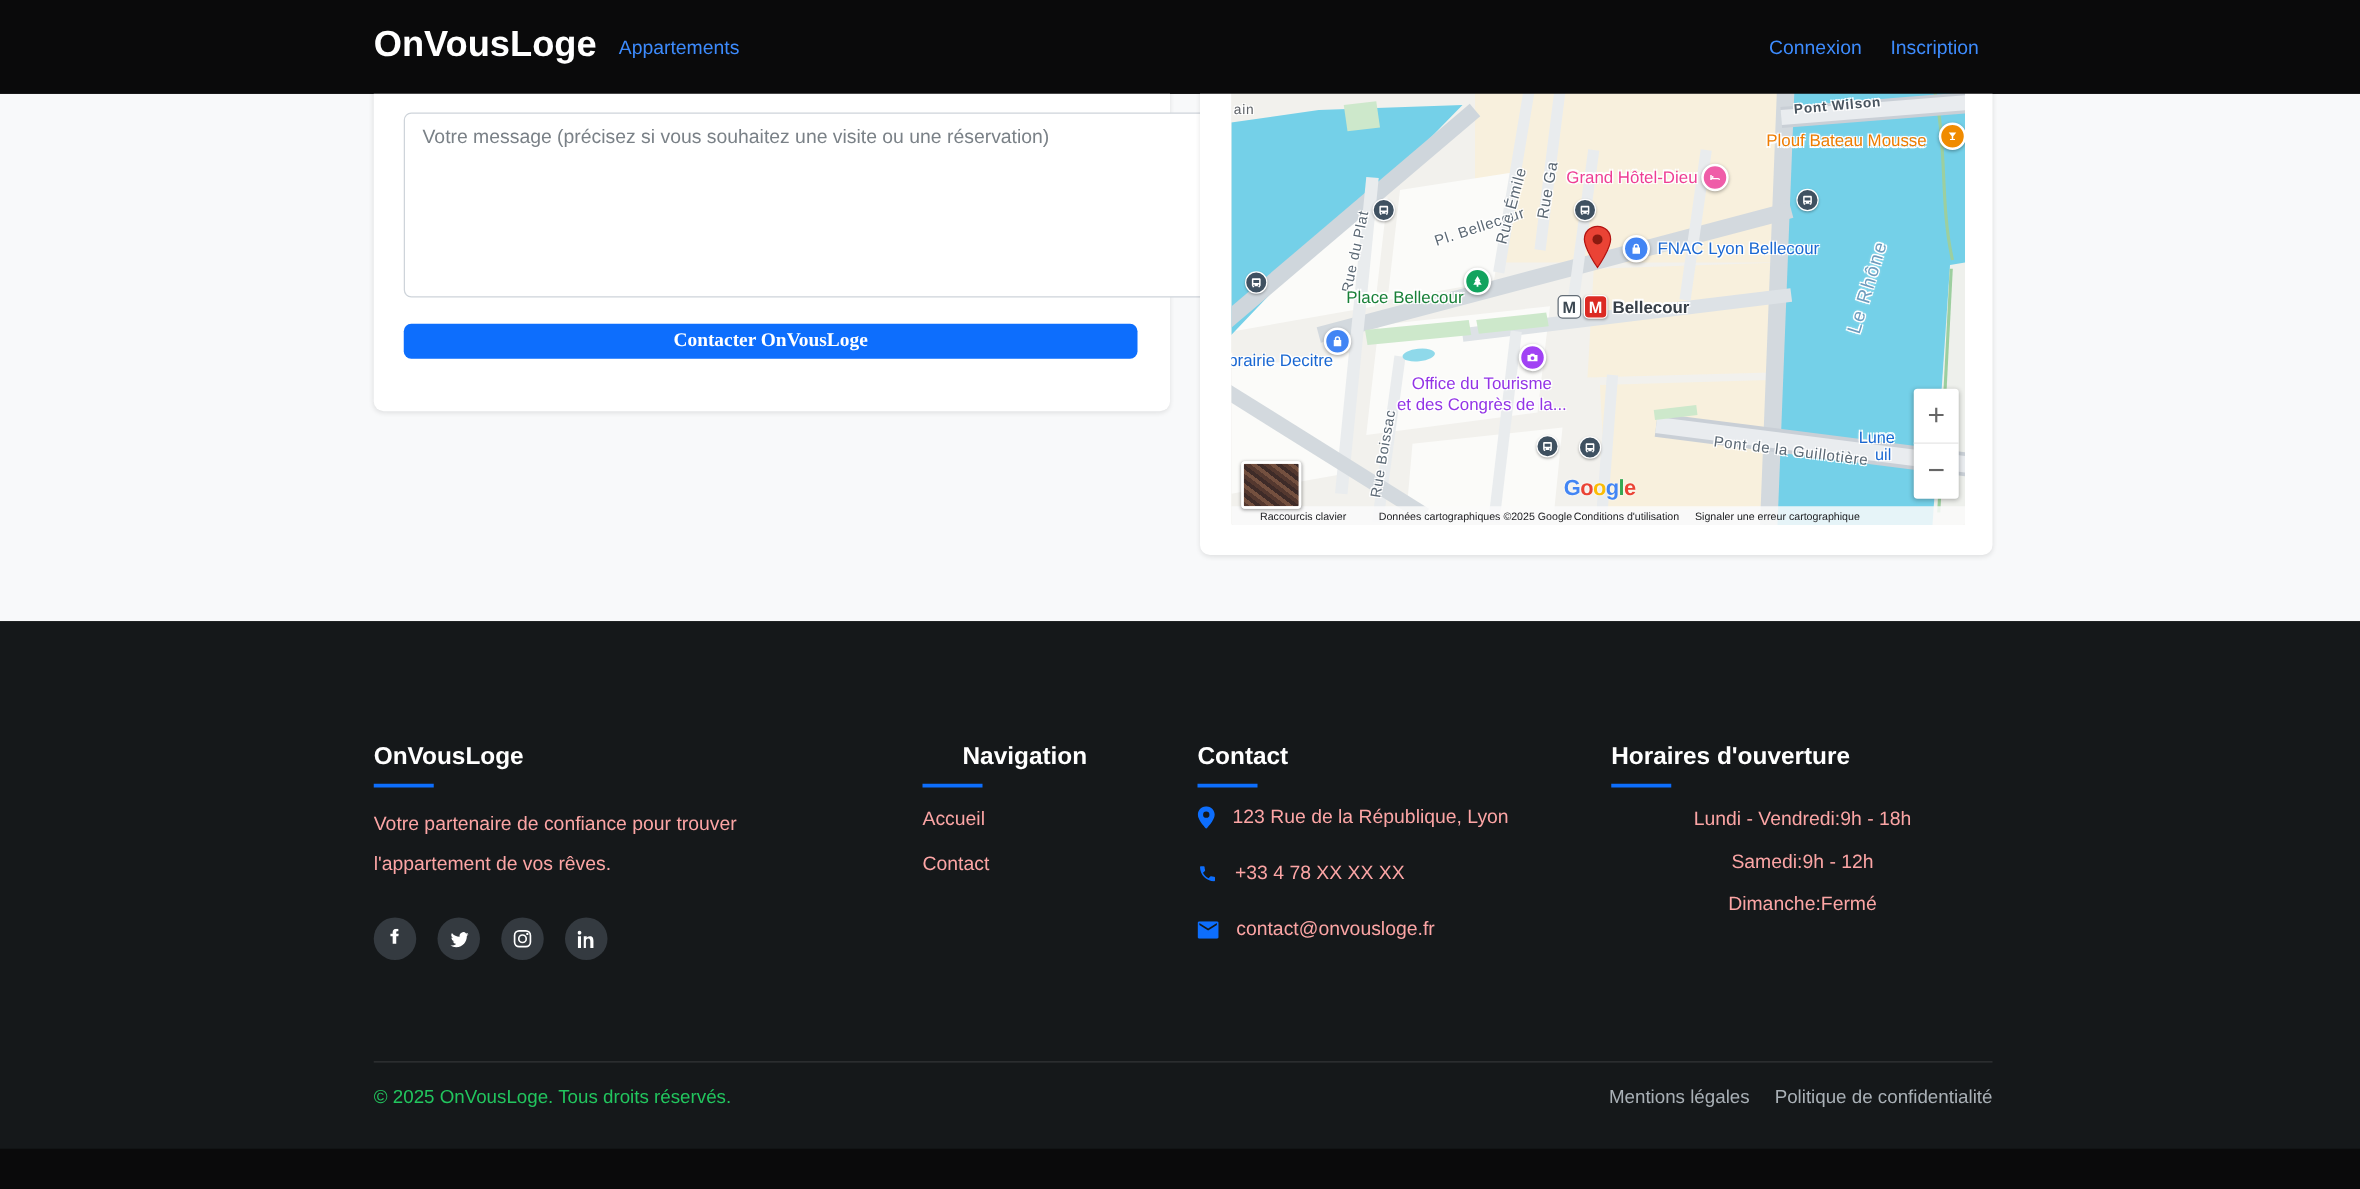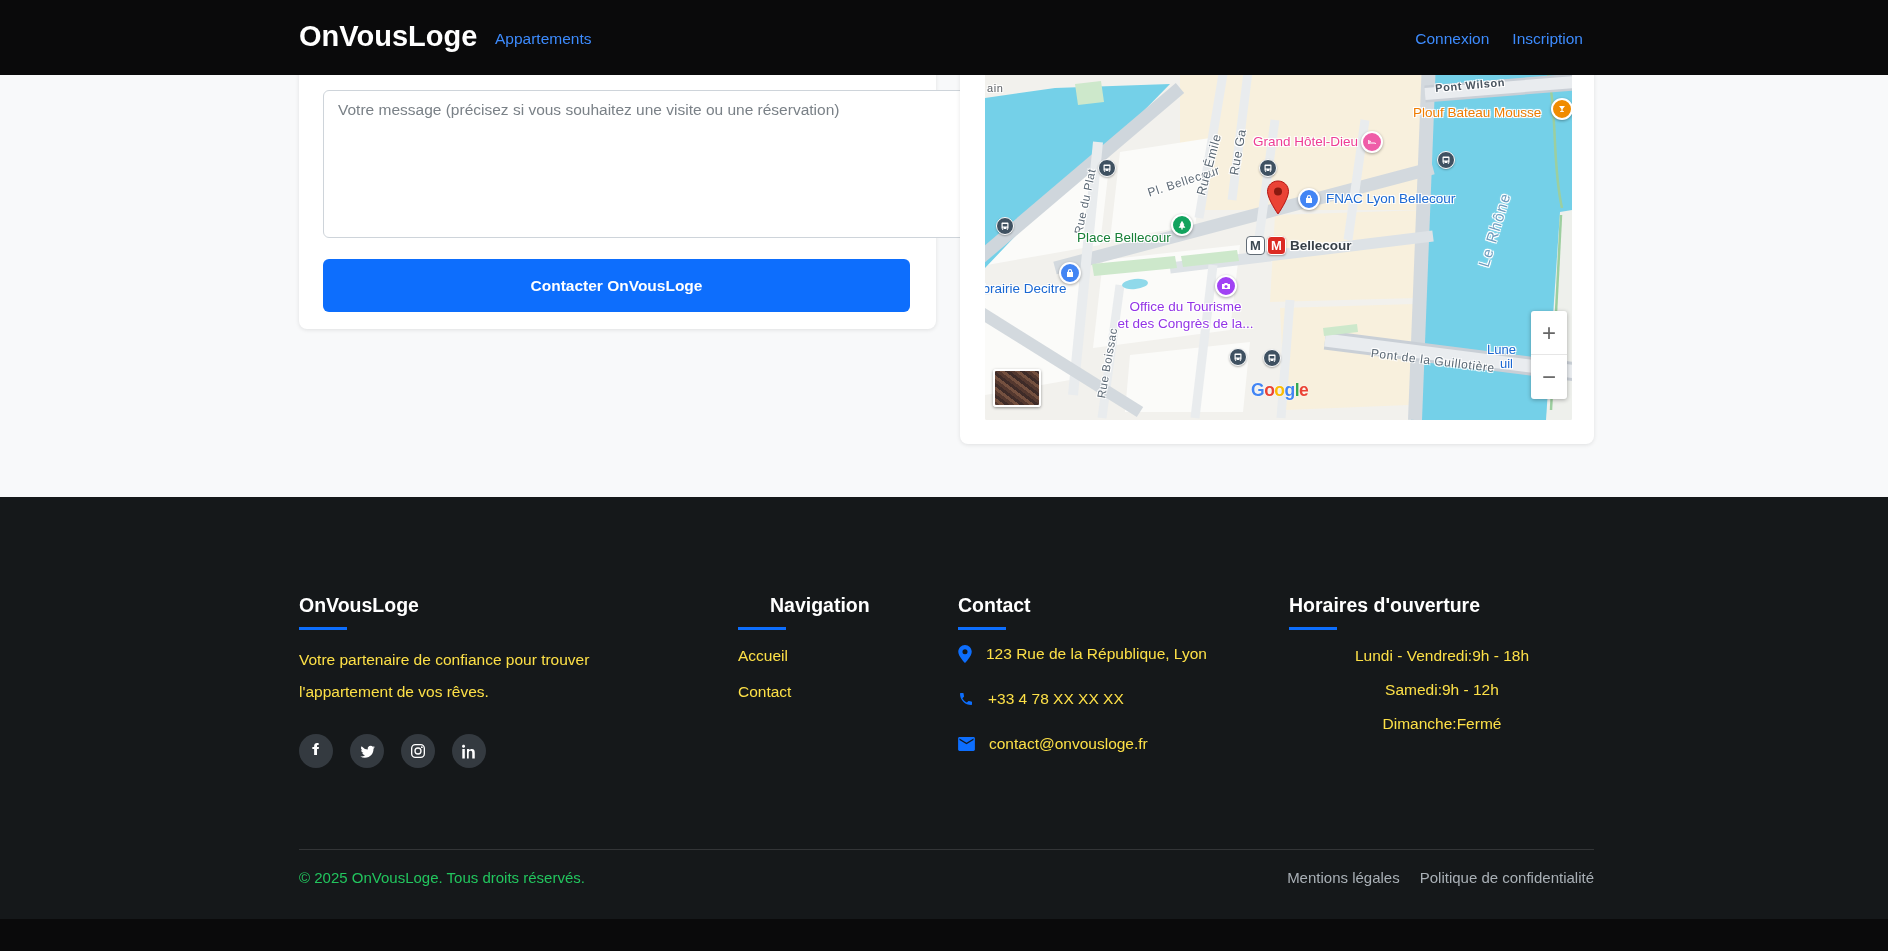--- a/index.html
+++ b/index.html
@@ -14,22 +14,22 @@
   .auth span { font-size:15.5px; color:#3d8bfd; cursor:pointer; }
 
   
   .main-bg { position:absolute; left:0; top:75px; width:1888px; height:422px; background:#f8f9fa; z-index:0; }
 
   .card { position:absolute; background:#fff; border-radius:8px; box-shadow:0 1px 4px rgba(0,0,0,.10); z-index:1; }
   .form-card { left:299px; top:40px; width:637px; height:289px; }
   .msg-area { position:absolute; left:24px; top:50px; width:685px; height:148px; border:1px solid #ced4da; border-radius:6px;
               padding:10px 14px; font-size:15.5px; font-family:"Liberation Sans","DejaVu Sans",sans-serif; color:#212529; resize:vertical; }
   .msg-area::placeholder { color:#7a8187; }
-  .submit-btn { position:absolute; left:24px; top:219px; width:587px; height:53px; background:#0d6efd; border:none; border-radius:6px;
-                color:#fff; font-size:15.5px; font-weight:bold; font-family:Liberation Sans, sans-serif; cursor:pointer; }
+  .submit-btn { position:absolute; left:24px; top:219px; width:587px; height:28px; background:#0d6efd; border:none; border-radius:6px;
+                color:#fff; font-size:15.5px; font-weight:bold; font-family:Liberation Serif, serif; cursor:pointer; }
 
   .map-card { left:960px; top:40px; width:634px; height:404px; }
   .map-vp { position:absolute; left:25px; top:20px; width:587px; height:360px; overflow:hidden; background:#f2f1ed; border-radius:2px; }
   .map-vp svg.base { position:absolute; left:0; top:0; }
 
   
   .mlbl { position:absolute; white-space:nowrap; font-size:13.5px; color:#1967d2; z-index:2;
           text-shadow:-1px -1px 0 #fff,1px -1px 0 #fff,-1px 1px 0 #fff,1px 1px 0 #fff,0 0 3px #fff; }
   .slbl { position:absolute; white-space:nowrap; font-size:11.5px; color:#5b6874; letter-spacing:.6px; z-index:2;
           text-shadow:-1px -1px 0 #fff,1px -1px 0 #fff,-1px 1px 0 #fff,1px 1px 0 #fff; }
@@ -76,21 +76,21 @@
   .gl-0,.gl-3 { color:#4285F4; } .gl-1,.gl-5 { color:#EA4335; } .gl-2 { color:#FBBC05; } .gl-4 { color:#34A853; }
 
   .attr { position:absolute; left:0; top:345px; width:587px; height:15px; background:rgba(250,250,250,.85); z-index:5; font-size:8.5px; color:#202124; }
   .attr span { position:absolute; top:3px; white-space:nowrap; }
   .a0 { left:23px; } .a1 { left:118px; } .a2 { left:274px; } .a3 { left:371px; }
 
   
   .footer { position:absolute; left:0; top:497px; width:1888px; height:422px; background:#15181a; z-index:1; }
   .fcol-h { position:absolute; font-size:19.5px; font-weight:bold; color:#fff; }
   .fbar { position:absolute; width:48px; height:3px; background:#0d6efd; }
-  .ftext { color:#fde047; font-size:15.5px; }
+  .ftext { color:#fca5a5; font-size:15.5px; }
   .fdesc { position:absolute; left:299px; top:147px; width:350px; line-height:32px; }
   .flink { position:absolute; cursor:pointer; }
   .social { position:absolute; left:299px; top:237px; display:flex; gap:17px; }
   .soc { width:34px; height:34px; border-radius:50%; background:#343a40; display:flex; align-items:center; justify-content:center; cursor:pointer; }
   .crow { position:absolute; display:flex; align-items:center; gap:14px; }
   .crow svg { flex:none; }
   .hrow { position:absolute; left:1289px; width:306px; display:flex; justify-content:center; }
   .fline { position:absolute; left:299px; top:352px; width:1295px; border-top:1px solid rgba(255,255,255,.13); }
   .copyright { position:absolute; left:299px; top:372px; font-size:15px; color:#22c55e; }
   .legal { position:absolute; right:294px; top:372px; display:flex; gap:20px; font-size:15px; color:#a9b0b6; }
@@ -253,20 +253,26 @@
       <div>+</div>
       <div>−</div>
     </div>
 
     <div class="sat"></div>
 
     <div class="glogo">
       <span class="gl-0">G</span><span class="gl-1">o</span><span class="gl-2">o</span><span class="gl-3">g</span><span class="gl-4">l</span><span class="gl-5">e</span>
     </div>
 
+    <div class="attr">
+      <span class="a0">Raccourcis clavier</span>
+      <span class="a1">Données cartographiques ©2025 Google</span>
+      <span class="a2">Conditions d'utilisation</span>
+      <span class="a3">Signaler une erreur cartographique</span>
+    </div>
   </div>
 </div>
 
 <div class="navbar">
   <div class="brand">OnVousLoge</div>
   <a class="nav-link">Appartements</a>
   <div class="auth">
     <span>Connexion</span>
     <span>Inscription</span>
   </div>

